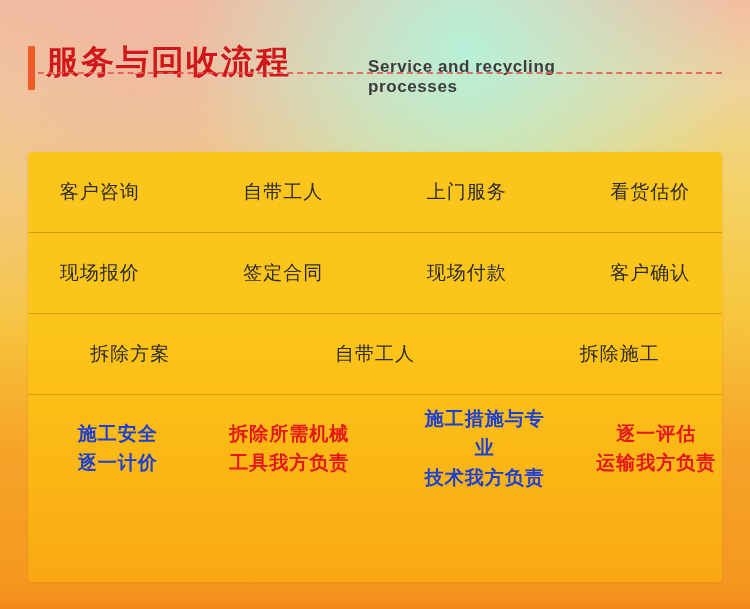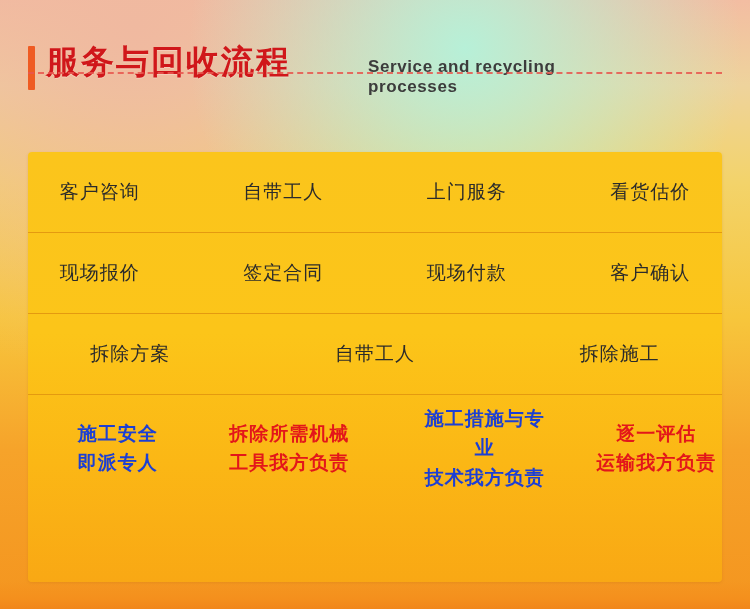--- a/index.html
+++ b/index.html
@@ -135,21 +135,21 @@
           <span class="l2">自带工人</span>
         </div>
       <div class="cell">
           <span class="l2">拆除施工</span>
         </div>
     </div>
 
     <div class="row r5">
       <div class="cell c-blue">
         <span class="l2">施工安全</span>
-        <span class="l2">即派专人</span>
+        <span class="l2">逐一计价</span>
       </div>
       <div class="cell c-red">
         <span class="l2">拆除所需机械</span>
         <span class="l2">工具我方负责</span>
       </div>
       <div class="cell c-blue">
         <span class="l2">施工措施与专业</span>
         <span class="l2">技术我方负责</span>
       </div>
       <div class="cell c-red">

